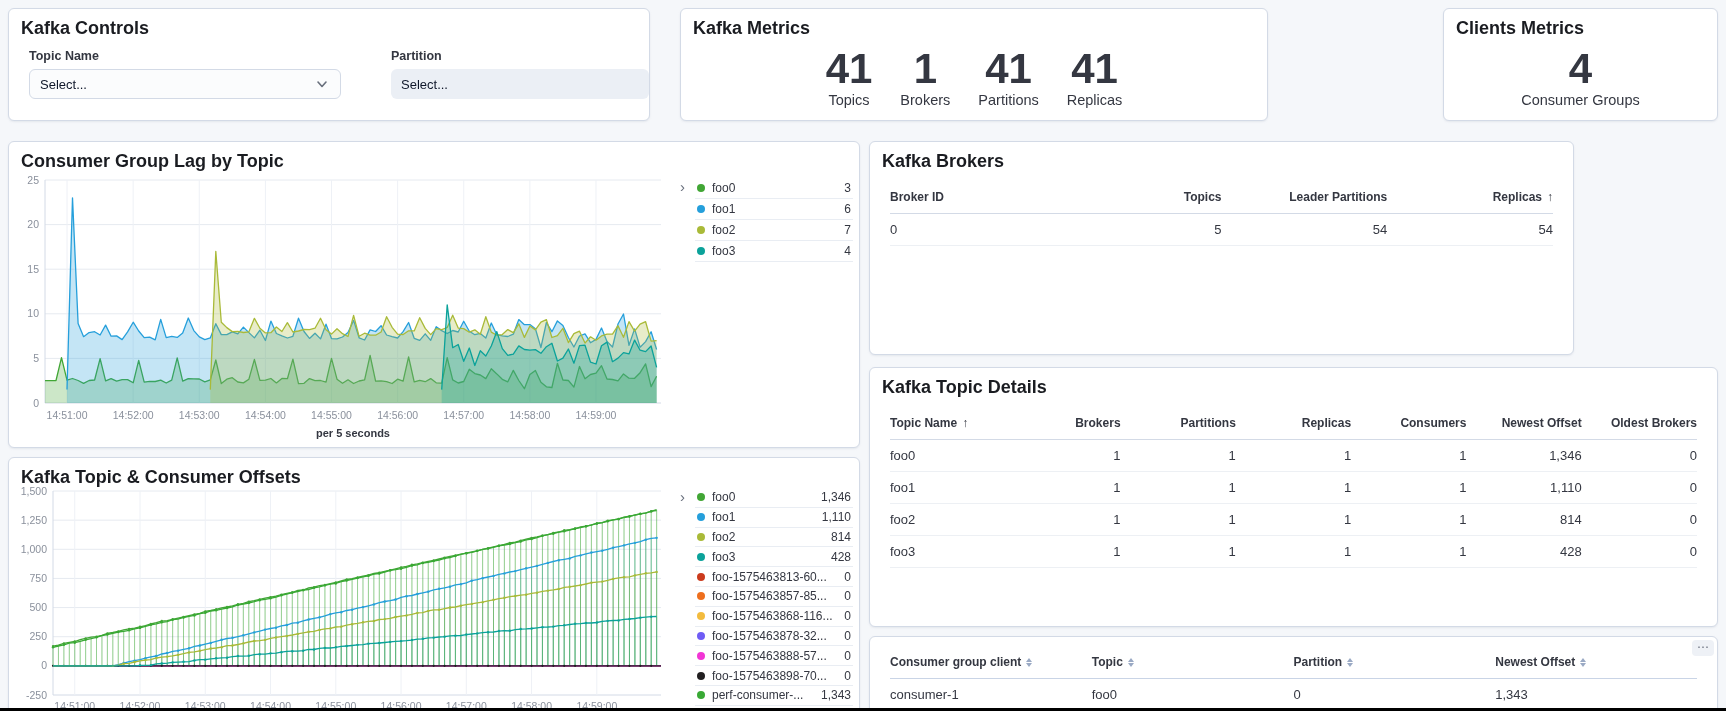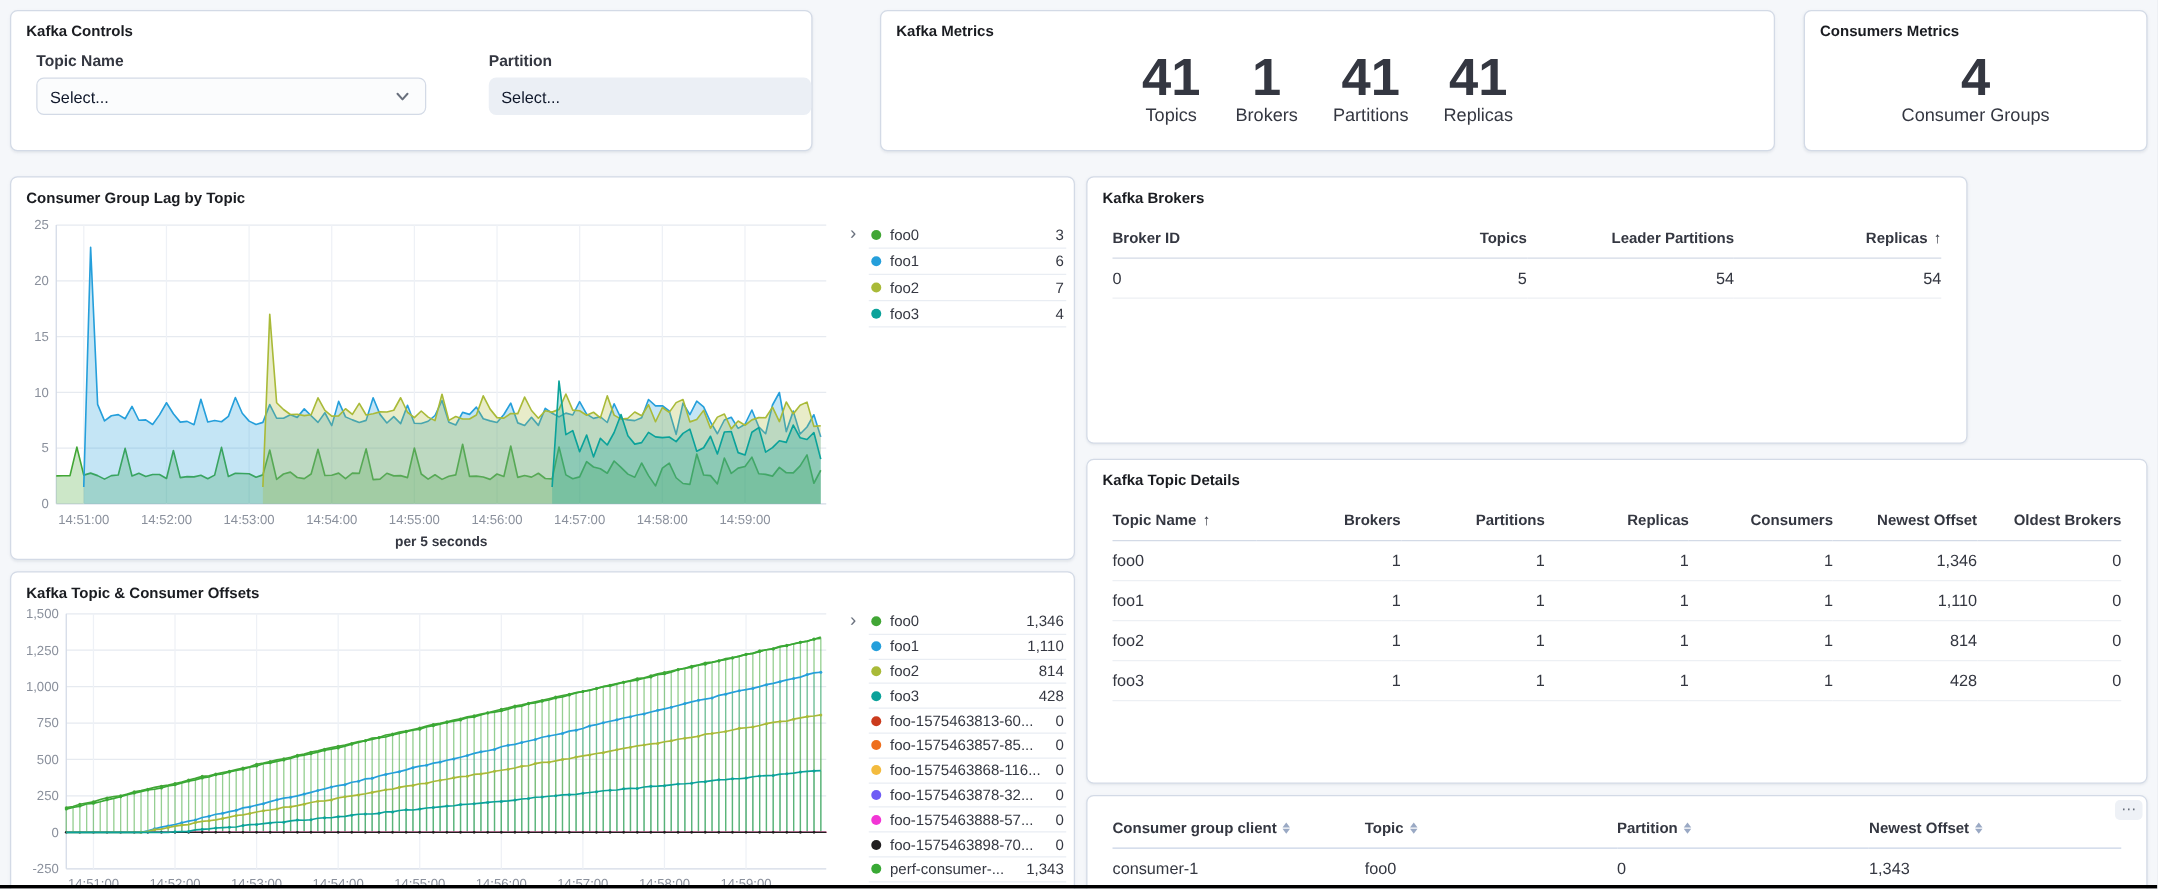--- a/index.html
+++ b/index.html
@@ -5,25 +5,25 @@
   * { margin:0; padding:0; box-sizing:border-box; }
   html,body { background:#e8ebf0; }
   #app {
     position:relative; width:1726px; height:711px; overflow:hidden;
     background:#f5f7fa; font-family:"Liberation Sans", sans-serif; color:#343741;
   }
   .panel {
     position:absolute; background:#fff; border:1px solid #d3dae6; border-radius:6px;
     box-shadow:0 1px 2px rgba(152,162,179,.18);
   }
-  .panel-title { font-size:12px; font-weight:bold; color:#1a1c21; padding:9px 12px 0 12px; }
+  .panel-title { font-size:18px; font-weight:bold; color:#1a1c21; padding:9px 12px 0 12px; }
 
   
   #p-controls { left:8px;   top:8px;   width:642px; height:113px; }
-  #p-metrics  { left:704px; top:8px;   width:716px; height:113px; }
+  #p-metrics  { left:680px; top:8px;   width:588px; height:113px; }
   #p-consumer { left:1443px;top:8px;   width:275px; height:113px; }
   #p-lag      { left:8px;   top:141px; width:852px; height:307px; }
   #p-brokers  { left:869px; top:141px; width:705px; height:214px; }
   #p-details  { left:869px; top:367px; width:849px; height:260px; }
   #p-offsets  { left:8px;   top:457px; width:852px; height:300px; }
   #p-clients  { left:869px; top:636px; width:849px; height:140px; }
 
   
   .controls-row { display:flex; gap:50px; margin:10px 12px 0 20px; }
   .field-label { font-size:12.5px; font-weight:bold; color:#343741; margin-bottom:6px; }
@@ -124,21 +124,21 @@
           <div class="metric-label">Partitions</div>
         </div>
         <div class="metric">
           <div class="metric-value">41</div>
           <div class="metric-label">Replicas</div>
         </div>
       </div>
   </div>
 
   <div class="panel" id="p-consumer">
-    <div class="panel-title">Consumers Metrics</div>
+    <div class="panel-title">Clients Metrics</div>
     <div class="metrics-row">
         <div class="metric">
           <div class="metric-value">4</div>
           <div class="metric-label">Consumer Groups</div>
         </div>
       </div>
   </div>
 
   <div class="panel" id="p-lag">
     <div class="panel-title">Consumer Group Lag by Topic</div>

